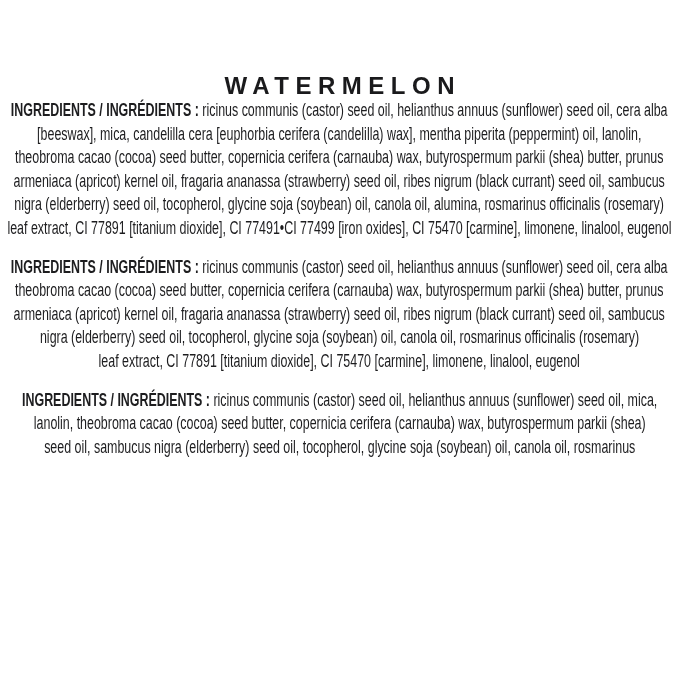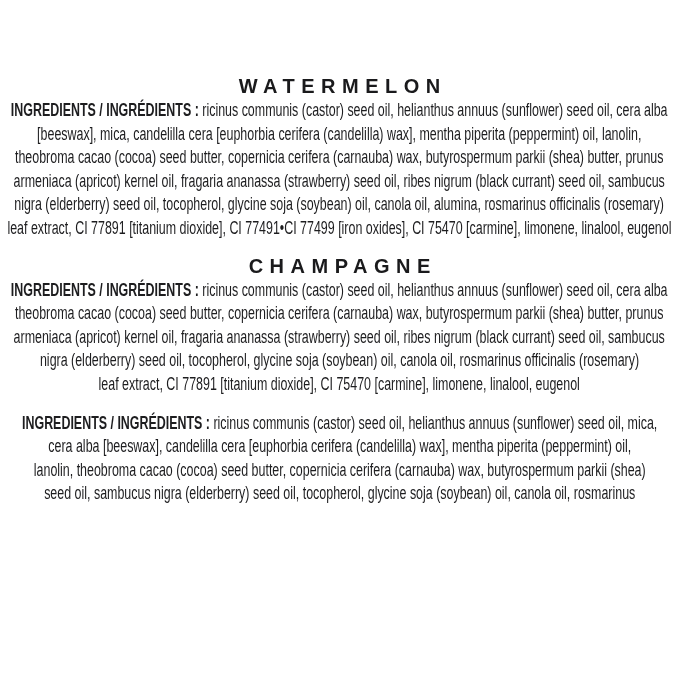--- a/index.html
+++ b/index.html
@@ -14,21 +14,21 @@
   .page {
     width: 679px;
     height: 679px;
     box-sizing: border-box;
     padding-top: 76px;
   }
   .flavor-section { margin: 0 0 15px 0; }
   .flavor-title {
     margin: 0 0 3px 0;
     text-align: center;
-    font-size: 20px;
+    font-size: 24px;
     line-height: 20px;
     font-weight: 600;
     letter-spacing: 6.5px;
     text-indent: 6.5px;
     color: #1a1a1c;
   }
   .ing-row {
     display: flex;
     justify-content: center;
   }
@@ -63,21 +63,20 @@
       </div>
     <div class="ing-row">
         <span class="fit" style="transform: scaleX(0.691037);">nigra (elderberry) seed oil, tocopherol, glycine soja (soybean) oil, canola oil, alumina, rosmarinus officinalis (rosemary)</span>
       </div>
     <div class="ing-row">
         <span class="fit" style="transform: scaleX(0.691037);">leaf extract, CI 77891 [titanium dioxide], CI 77491•CI 77499 [iron oxides], CI 75470 [carmine], limonene, linalool, eugenol</span>
       </div>
   </section>
 
   <section class="flavor-section">
-    <h2 class="flavor-title">CHAMPAGNE</h2>
     <div class="ing-row">
       <span class="fit" style="transform: scaleX(0.691037);"><b class="ing-label">INGREDIENTS / INGRÉDIENTS : </b><span>ricinus communis (castor) seed oil, helianthus annuus (sunflower) seed oil, cera alba</span></span>
     </div>
     <div class="ing-row">
         <span class="fit" style="transform: scaleX(0.691037);">theobroma cacao (cocoa) seed butter, copernicia cerifera (carnauba) wax, butyrospermum parkii (shea) butter, prunus</span>
       </div>
     <div class="ing-row">
         <span class="fit" style="transform: scaleX(0.691037);">armeniaca (apricot) kernel oil, fragaria ananassa (strawberry) seed oil, ribes nigrum (black currant) seed oil, sambucus</span>
       </div>
     <div class="ing-row">
@@ -86,23 +85,20 @@
     <div class="ing-row">
         <span class="fit" style="transform: scaleX(0.691037);">leaf extract, CI 77891 [titanium dioxide], CI 75470 [carmine], limonene, linalool, eugenol</span>
       </div>
   </section>
 
   <section class="flavor-section">
     <div class="ing-row">
       <span class="fit" style="transform: scaleX(0.691037);"><b class="ing-label">INGREDIENTS / INGRÉDIENTS : </b><span>ricinus communis (castor) seed oil, helianthus annuus (sunflower) seed oil, mica,</span></span>
     </div>
     <div class="ing-row">
-        <span class="fit" style="transform: scaleX(0.691037);">cera alba [beeswax], candelilla cera [euphorbia cerifera (candelilla) wax], mentha piperita (peppermint) oil,</span>
-      </div>
-    <div class="ing-row">
         <span class="fit" style="transform: scaleX(0.691037);">lanolin, theobroma cacao (cocoa) seed butter, copernicia cerifera (carnauba) wax, butyrospermum parkii (shea)</span>
       </div>
     <div class="ing-row">
         <span class="fit" style="transform: scaleX(0.691037);">seed oil, sambucus nigra (elderberry) seed oil, tocopherol, glycine soja (soybean) oil, canola oil, rosmarinus</span>
       </div>
   </section>
 
 </div>
 
 </body></html>

